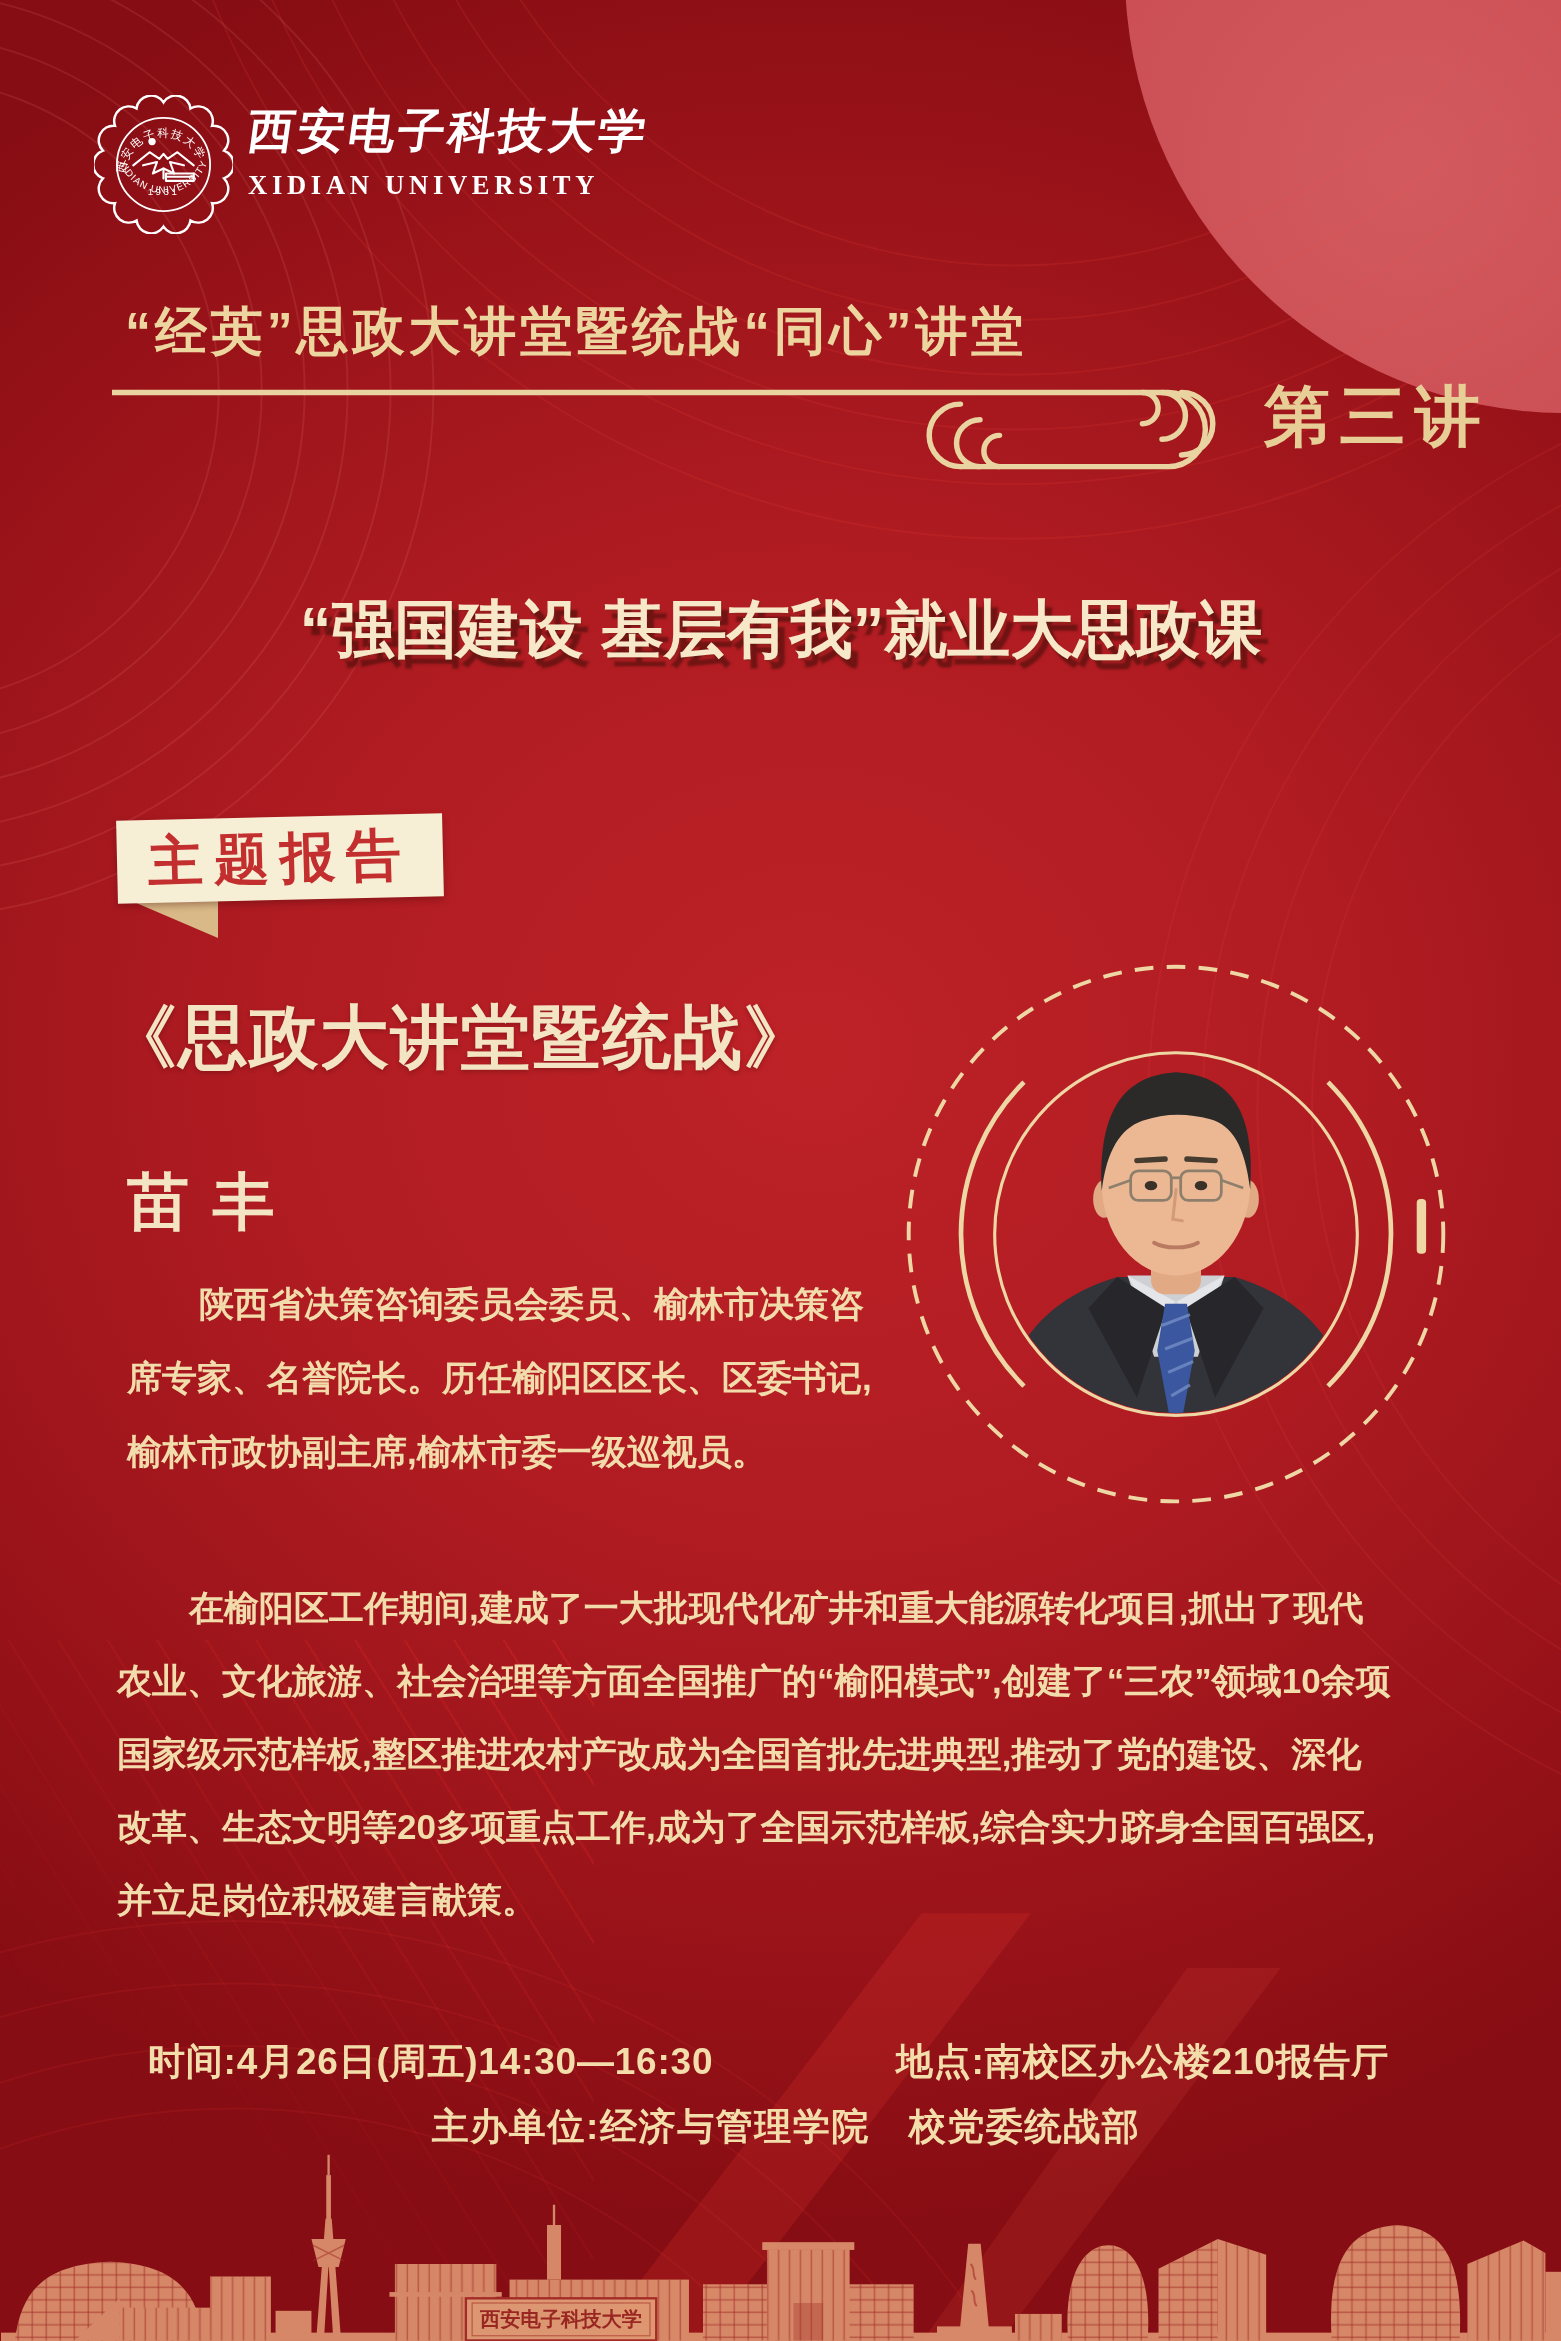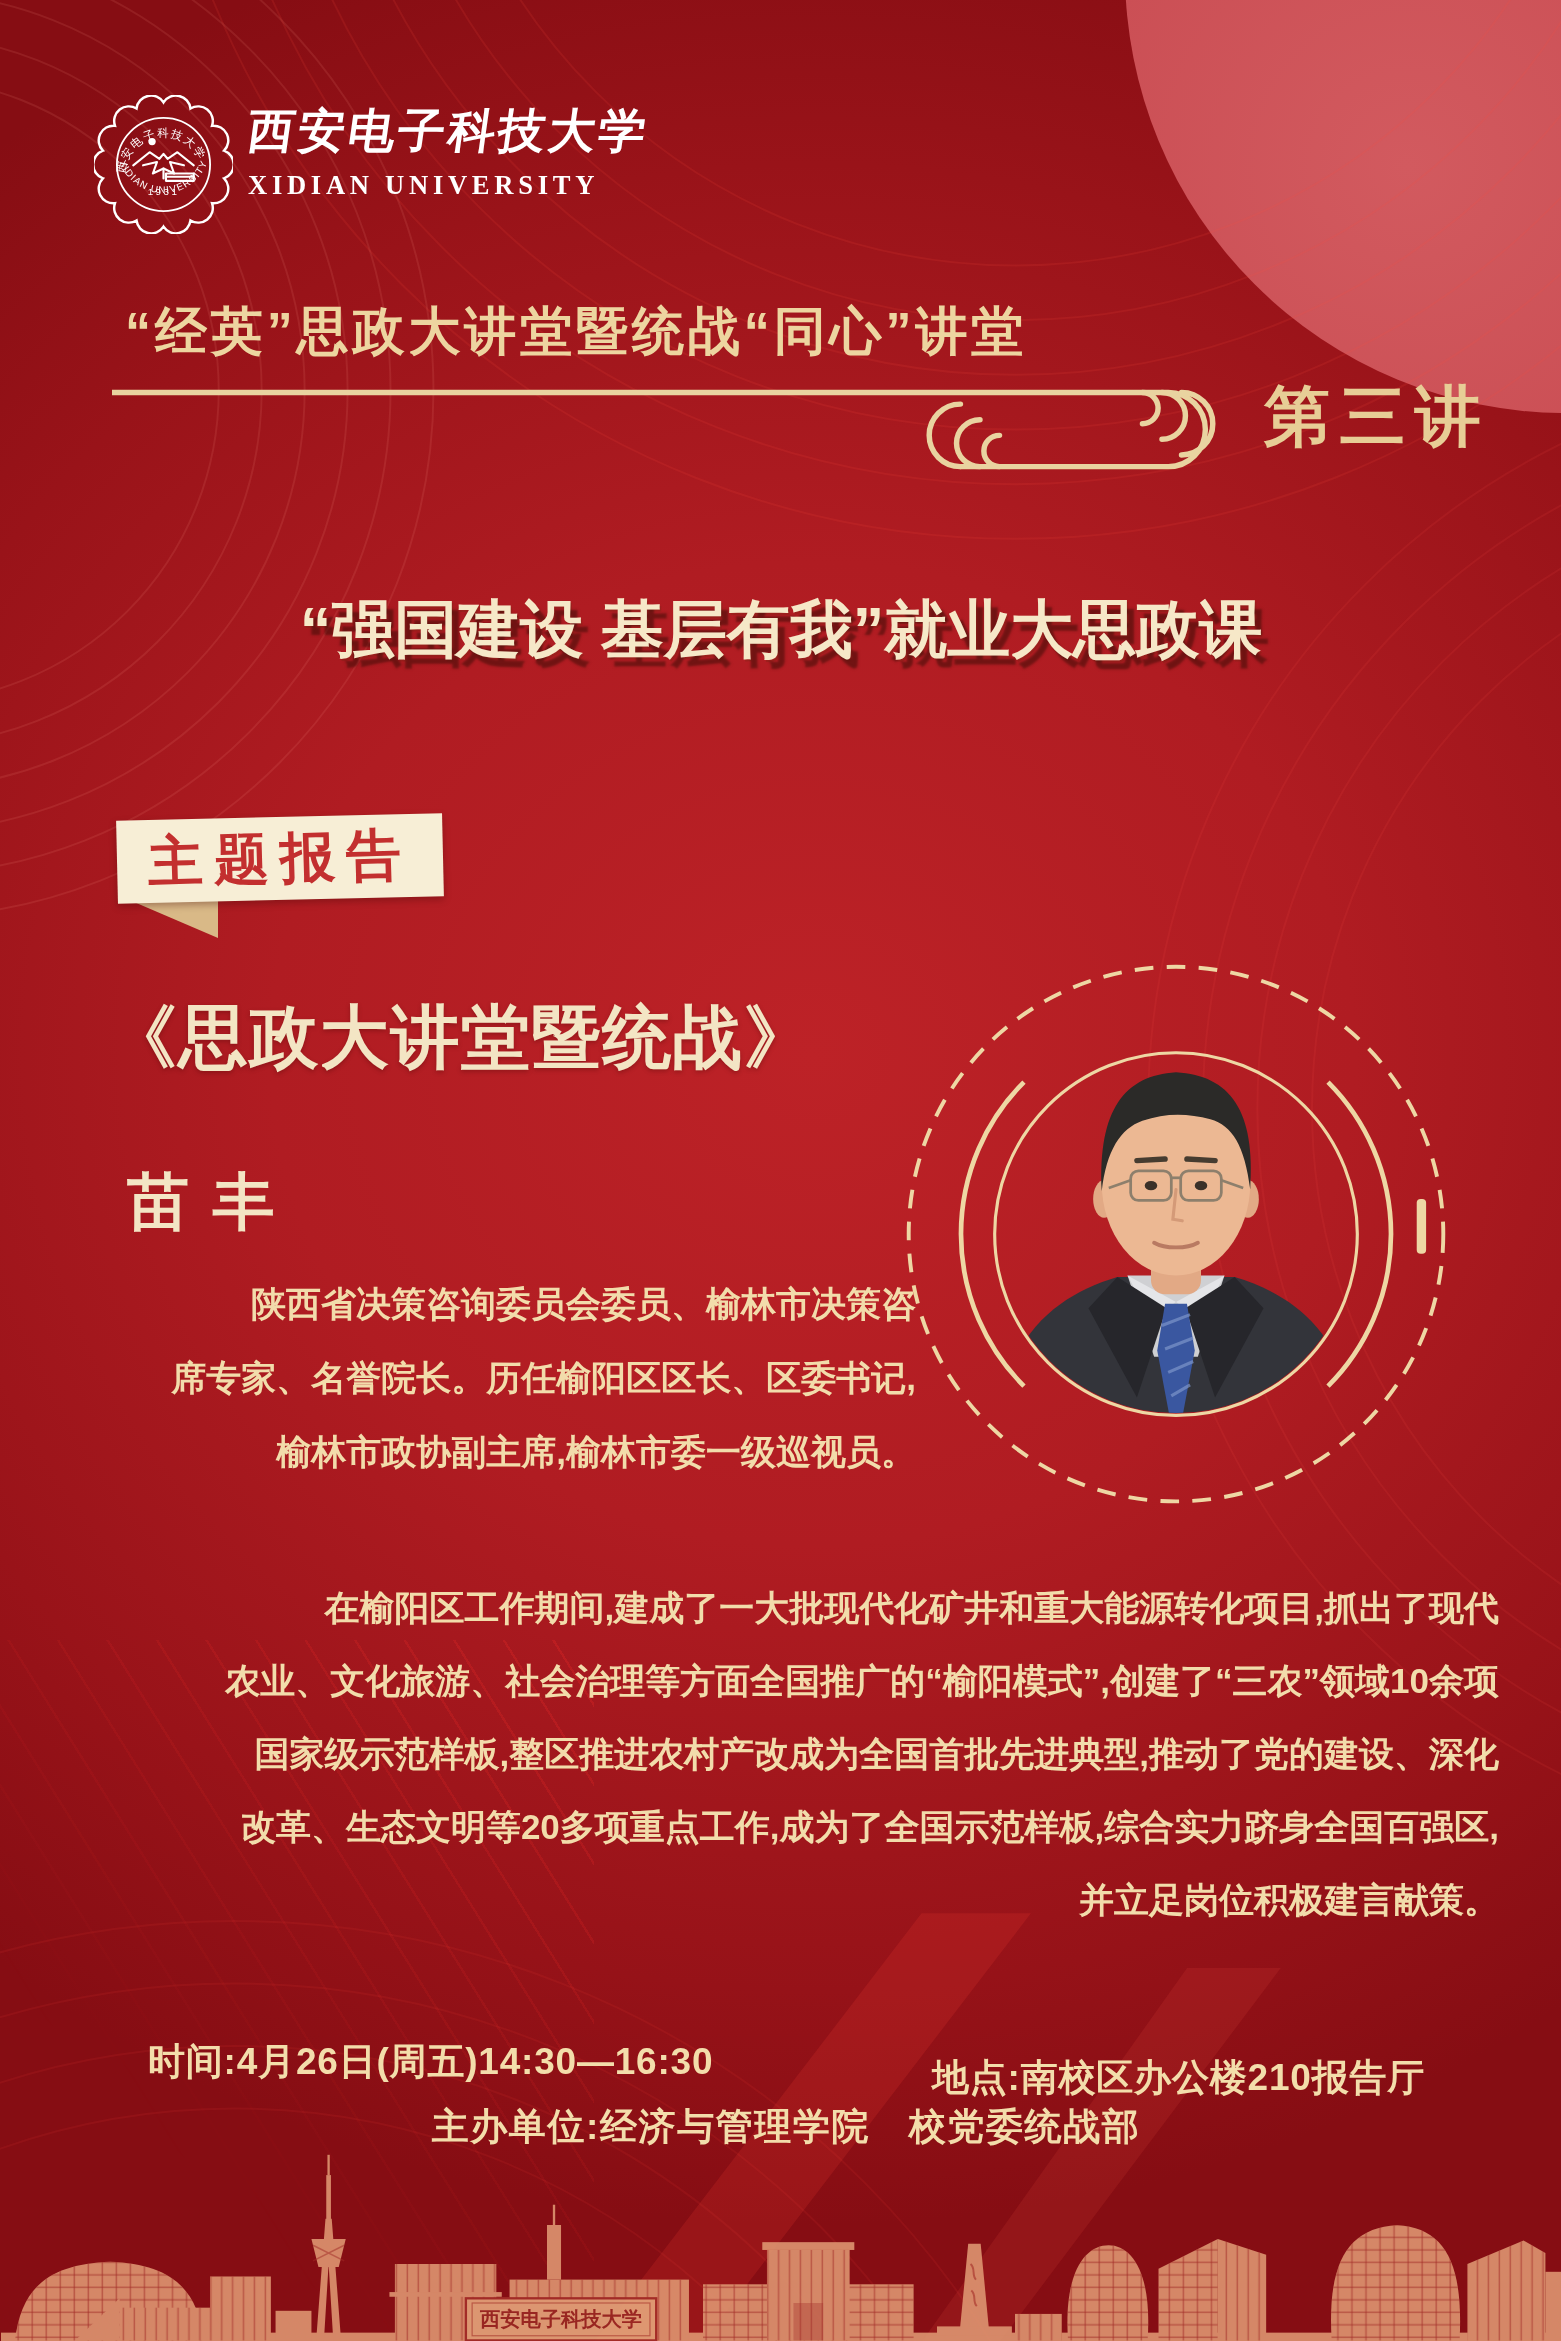--- a/index.html
+++ b/index.html
@@ -59,29 +59,29 @@
   }
   
   #lecture-title{
     left:108px;top:992px;color:#f3e5c4;font-size:69px;font-weight:900;letter-spacing:1.6px;white-space:nowrap;
     text-shadow:0 2.3px 4.7px rgba(80,10,8,.35);
   }
   #speaker-name{
     left:127px;top:1160px;color:#f3e5c4;font-size:62px;font-weight:900;letter-spacing:3.1px;white-space:nowrap;
   }
   
-  .bio{color:#f2dcab;font-weight:700;font-size:35px;text-align:right;}
+  .bio{color:#f2dcab;font-weight:700;font-size:35px;}
   #bio-para1{left:127px;top:1267px;width:789px;}
   #bio-para1 .ln{line-height:74px;height:74px;white-space:nowrap;}
   #bio-para2{left:117px;top:1571px;width:1382px;}
   #bio-para2 .ln{line-height:73px;height:73px;white-space:nowrap;}
   .indent{padding-left:72px;}
   
   #footer-time{left:148px;top:2037px;color:#f3ddab;font-size:37px;font-weight:900;letter-spacing:0.8px;white-space:nowrap;}
-  #footer-place{left:932px;top:2037px;color:#f3ddab;font-size:37px;font-weight:900;letter-spacing:0.8px;white-space:nowrap;margin-top:16px;}
+  #footer-place{left:896px;top:2037px;color:#f3ddab;font-size:37px;font-weight:900;letter-spacing:0.8px;white-space:nowrap;}
   #footer-host{left:0;top:2102px;width:1562px;text-align:center;color:#f3ddab;font-size:37px;font-weight:900;letter-spacing:1.6px;white-space:nowrap;padding-left:10px;}
   svg{display:block;}
 </style>
 </head>
 <body>
 
 <div id="poster">
 
   <div id="light-circle" class="abs"></div>
 

